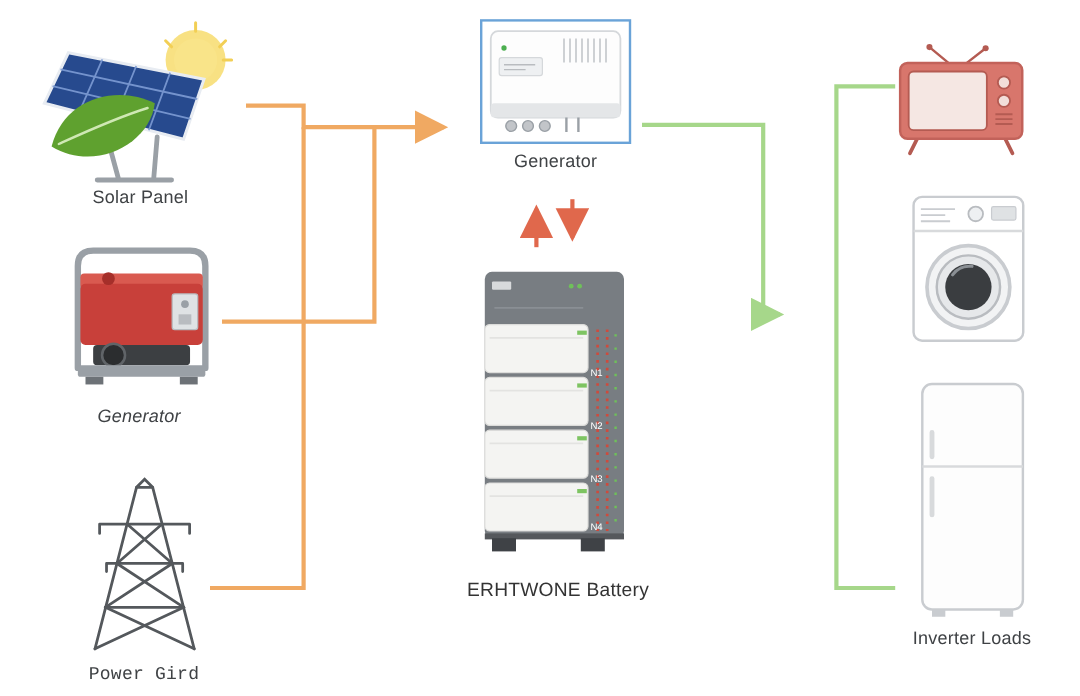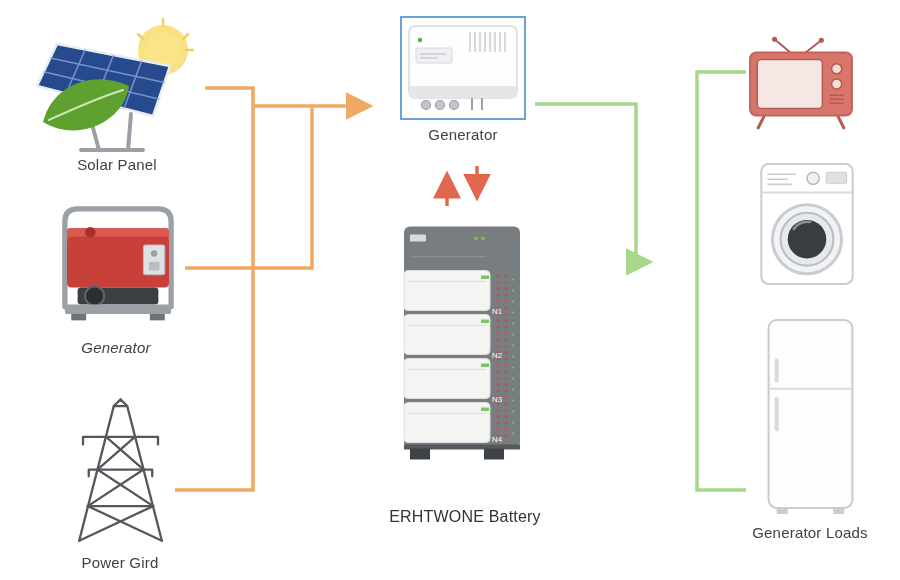--- a/index.html
+++ b/index.html
@@ -5,21 +5,21 @@
   html,body { margin:0; padding:0; background:#ffffff; }
   #canvas {
     position:relative; width:900px; height:580px; background:#ffffff;
     font-family:"Liberation Sans", sans-serif; overflow:hidden;
   }
   .icon { position:absolute;text-align:right; }
   .label {
     position:absolute; text-align:center; font-size:15px; color:#3f4245;
     letter-spacing:0.2px;
   }
-  .label.big { font-size:16px; color:#333;margin-top:24px; }
+  .label.big { font-size:16px; color:#333; }
   #inverter-box {
     position:absolute; left:400px; top:16px; width:126px; height:104px;
     border:2px solid #6aa3d8; background:#ffffff; box-sizing:border-box;
   }
   #arrow-layer { position:absolute; left:0; top:0; pointer-events:none; }
   svg text { font-family:"Liberation Sans", sans-serif; }
 </style>
 </head>
 <body>
 
@@ -97,21 +97,21 @@
         <path d="M58,10 L22,150 M72,10 L108,150"></path>
         <path d="M26,42 H104 M26,42 V50 M104,42 V50"></path>
         <path d="M32,76 H98 M32,76 V83 M98,76 V83"></path>
         <path d="M31,114 H99"></path>
         <path d="M50,42 L89,76 M80,42 L41,76"></path>
         <path d="M41,76 L99,114 M89,76 L31,114"></path>
         <path d="M31,114 L108,150 M99,114 L22,150"></path>
       </g>
     </svg>
   </div>
-  <div class="label" style="left:40px; top:554px; width:160px;">Power Gird</div>
+  <div class="label" style="left:40px; top:554px; width:160px;font-family:Liberation Mono, monospace;">Power Gird</div>
 
   <div id="inverter-box">
     <svg width="122" height="100" viewBox="0 0 122 100">
       <rect x="7" y="8" width="108" height="72" rx="6" fill="#fdfdfd" stroke="#d5d8db" stroke-width="1.5"></rect>
       <g stroke="#c9ccd0" stroke-width="1.5">
         <path d="M68,14 V34 M73,14 V34 M78,14 V34 M83,14 V34 M88,14 V34 M93,14 V34 M98,14 V34 M103,14 V34"></path>
       </g>
       <circle cx="18" cy="22" r="2.2" fill="#4caf50"></circle>
       <rect x="14" y="30" width="36" height="15" rx="2" fill="#eef0f2" stroke="#d5d8db"></rect>
       <path d="M18,36 H44 M18,40 H36" stroke="#b9bcc0" stroke-width="1.2"></path>
@@ -197,15 +197,15 @@
   <div class="icon" style="left:762px; top:316px;">
     <svg width="97" height="202" viewBox="0 0 95 200">
       <rect x="6" y="4" width="83" height="186" rx="8" fill="#fdfdfd" stroke="#c9ccd0" stroke-width="2"></rect>
       <path d="M6,72 H89" stroke="#d8dadc" stroke-width="2"></path>
       <rect x="12" y="42" width="4" height="24" rx="2" fill="#d8dadc"></rect>
       <rect x="12" y="80" width="4" height="34" rx="2" fill="#d8dadc"></rect>
       <rect x="14" y="190" width="11" height="6" fill="#c9ccd0"></rect>
       <rect x="70" y="190" width="11" height="6" fill="#c9ccd0"></rect>
     </svg>
   </div>
-  <div class="label" style="left:730px; top:524px; width:160px;">Generator Loads</div>
+  <div class="label" style="left:730px; top:524px; width:160px;">Inverter Loads</div>
 
 </div>
 
 </body></html>

